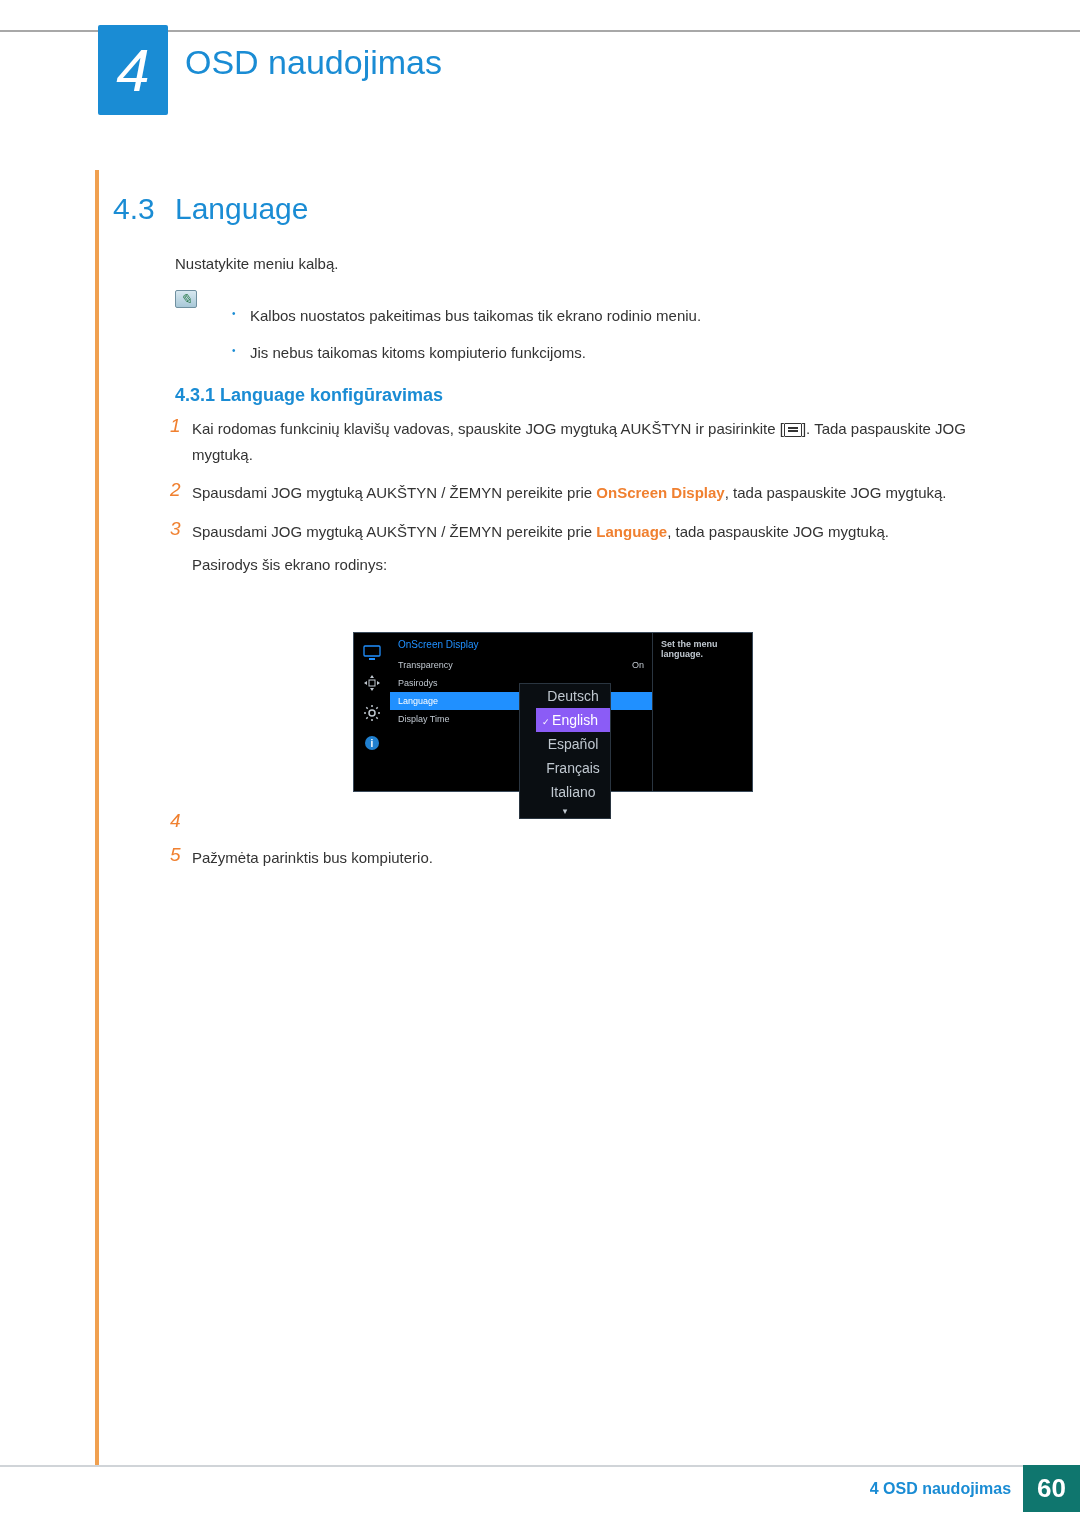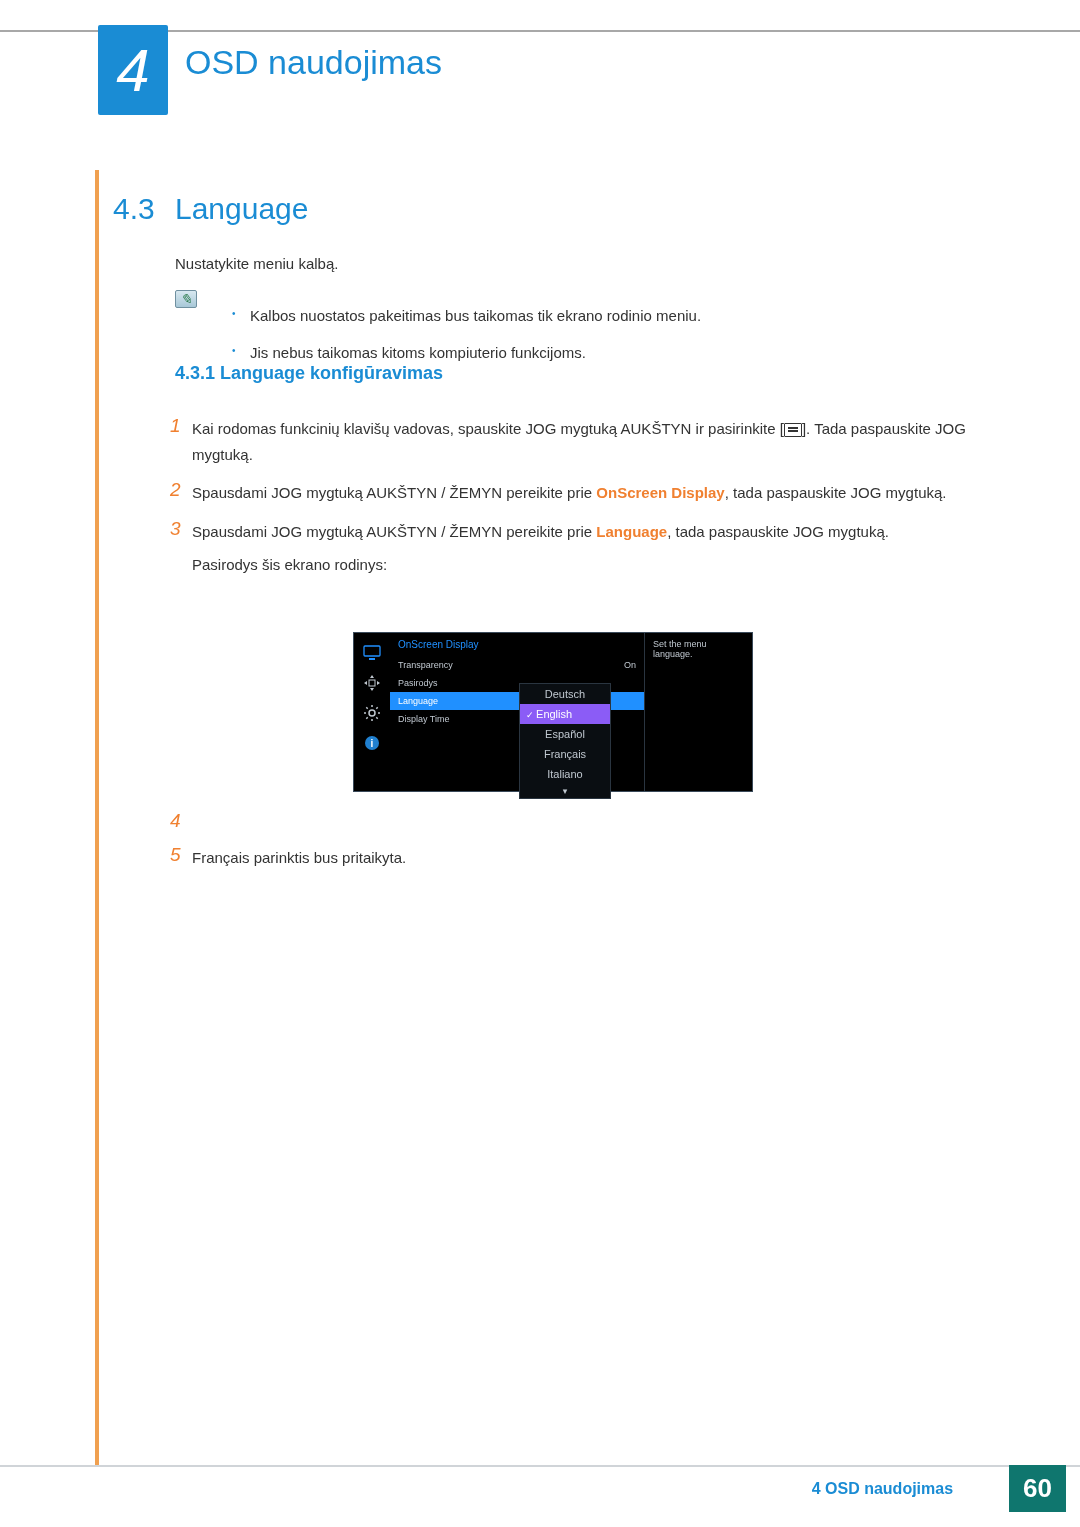--- a/index.html
+++ b/index.html
@@ -89,21 +89,21 @@
   }
   .note-list li::before {
     content: "•";
     position: absolute;
     left: 0; top: 2px;
     color: #1a8cd4;
     font-size: 10px;
   }
   .subsection {
     position: absolute;
-    top: 363px; left: 175px;
+    top: 385px; left: 175px;
     color: #1a8cd4;
     font-size: 18px;
     font-weight: 600;
   }
   .steps {
     position: absolute;
     top: 415px; left: 170px; right: 90px;
   }
   .step {
     display: flex;
@@ -176,47 +176,48 @@
     padding: 6px 8px 6px 8px;
   }
   .osd-row {
     display:flex;
     padding: 4px 8px;
     font-size: 9px;
   }
   .osd-row.sel { background:#2090ff; color:#fff; }
   .osd-row .label { flex:1; }
   .osd-right {
-    width: 108px;
+    width: 100px;
     border-left: 1px solid #2a3540;
     padding: 6px 8px;
     font-size: 9px;
     color:#c0c8d0;
+    font-weight:bold;
   }
   .osd-submenu {
     position:absolute;
     top: 50px; left: 165px;
     width: 92px;
     background:#0a0e12;
     border:1px solid #2a3540;
   }
   .osd-submenu .opt {
     padding: 4px 8px;
-    font-size: 11px;
+    font-size: 14px;
     text-align:center;
+    margin-left:16px;
   }
   .osd-submenu .opt.sel { background:#8b5cf6; color:#fff; text-align:left; padding-left:6px; }
   .osd-submenu .opt.sel::before { content:"✓ "; font-size:9px; }
   .osd-submenu .arrow { text-align:center; font-size:9px; color:#c0c8d0; padding:2px 0;}
   .footer {
     position: absolute;
-    bottom: 15px; right: 14px;
+    bottom: 15px; right: 0;
     display: flex;
     align-items: center;
-    gap: 44px;
   }
   .footer-text {
     color: #1a8cd4;
     font-size: 16px;
     font-weight: 600;
     margin-right: 12px;
   }
   .page-num {
     background: #0f766e;
     color: #fff;
@@ -277,21 +278,21 @@
     </div>
   </div>
 
   <div style="height:220px"></div>
 
   <div class="step">
     <div class="step-num">4</div>
   </div>
   <div class="step">
     <div class="step-num">5</div>
-    <div class="step-body">Français parinktis bus pritaikyta.</div>
+    <div class="step-body">Pažymėta parinktis bus kompiuterio.</div>
   </div>
 </div>
 
 <div class="osd">
   <div class="osd-sidebar">
     <div class="osd-ic" style="color:#2090ff">
       <svg width="18" height="16" viewBox="0 0 18 16">
           <rect x="1" y="1" width="16" height="10" rx="1" fill="none" stroke="#2090ff" stroke-width="1.3"></rect>
           <rect x="6" y="13" width="6" height="2" fill="#2090ff"></rect>
         </svg>

